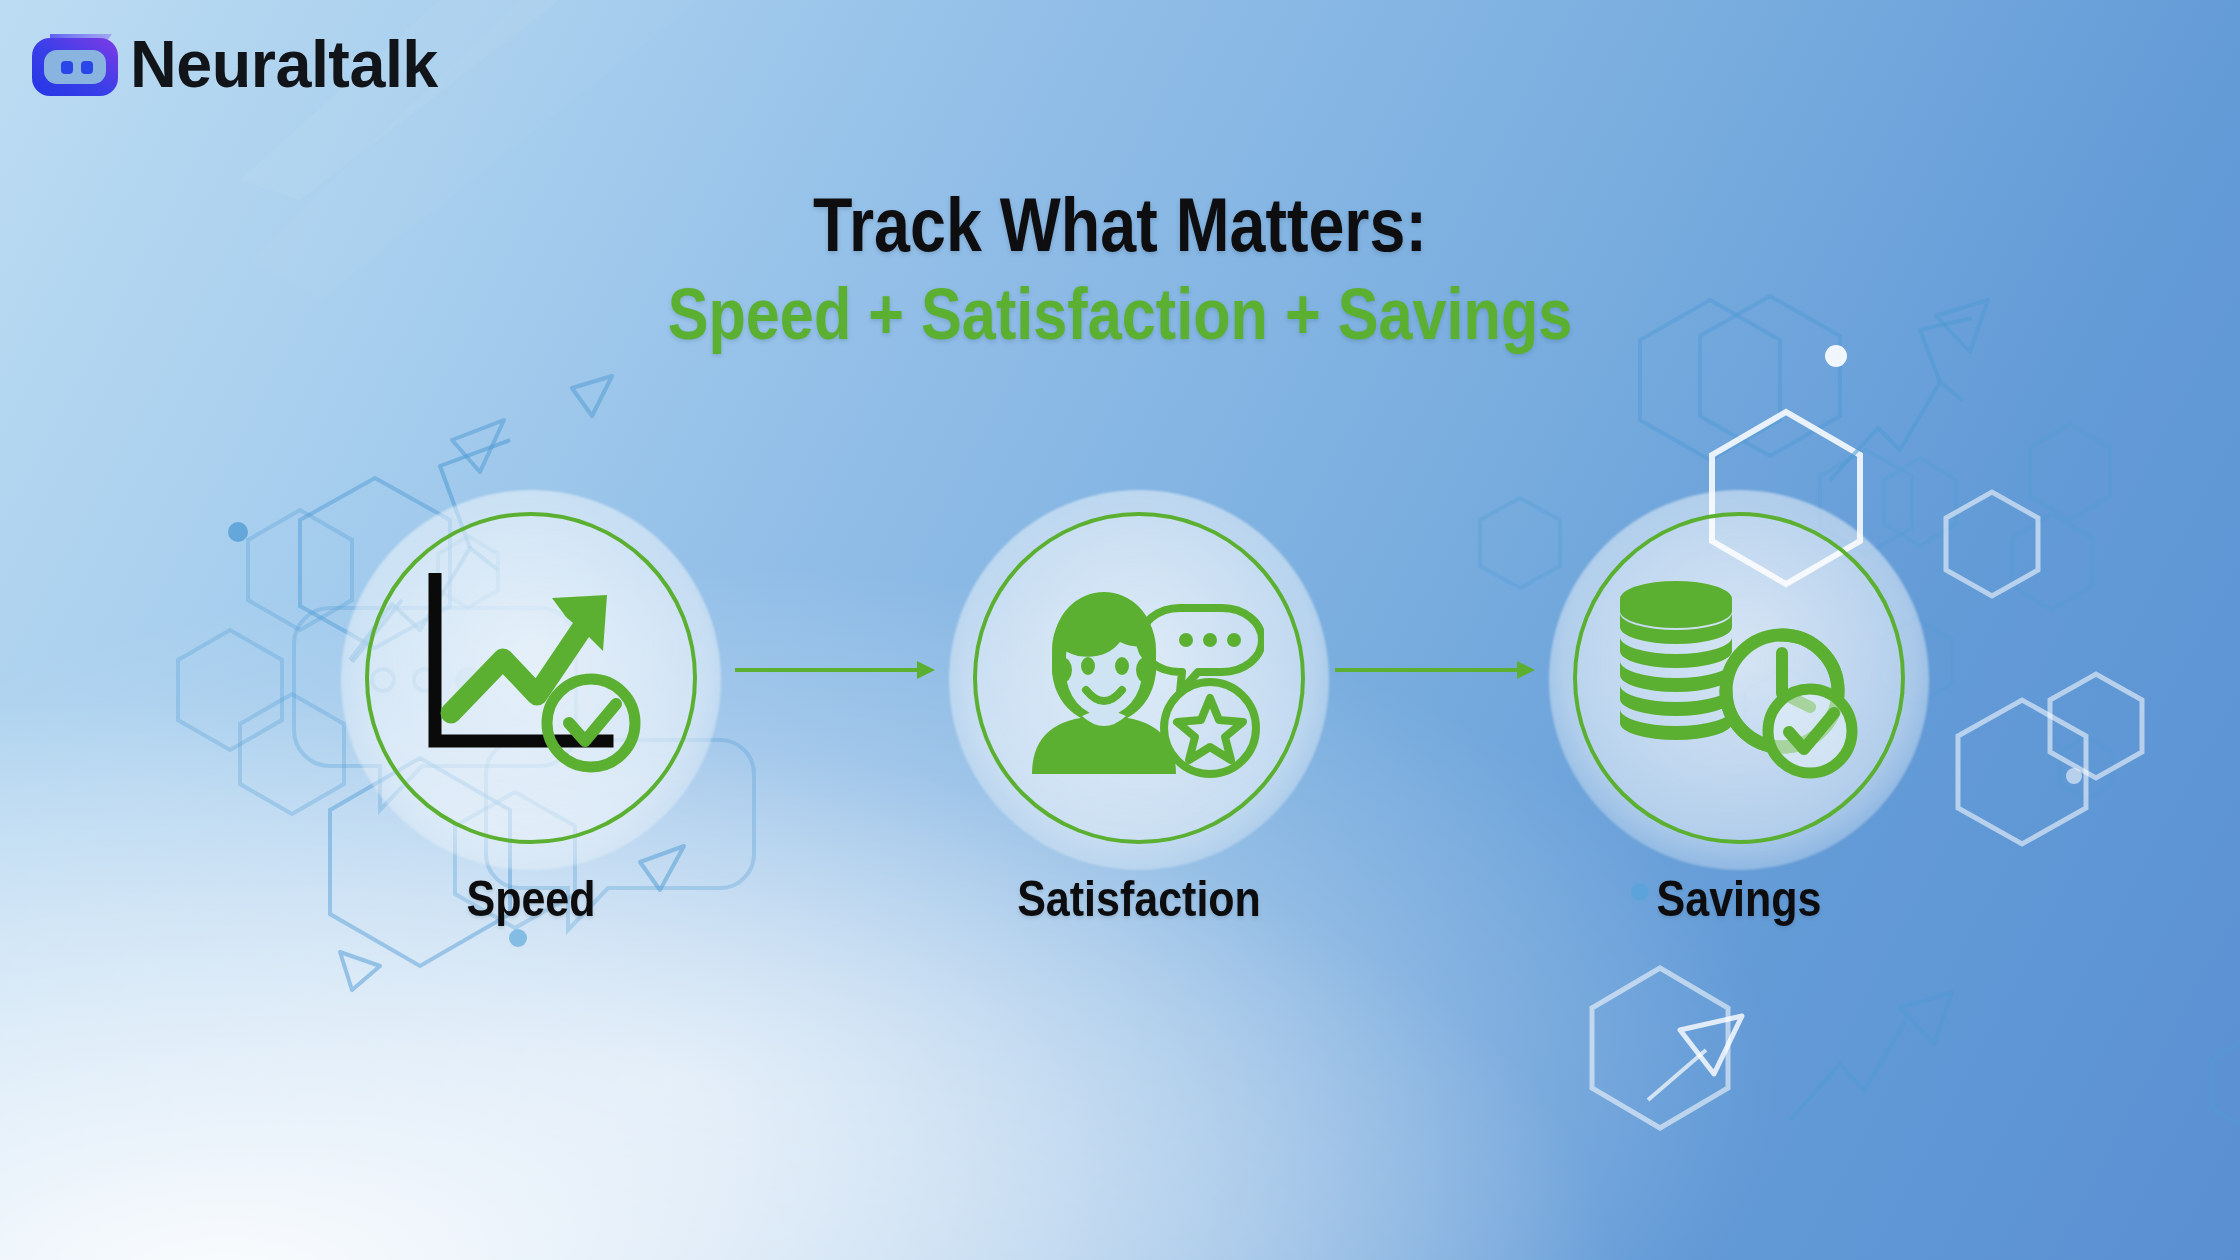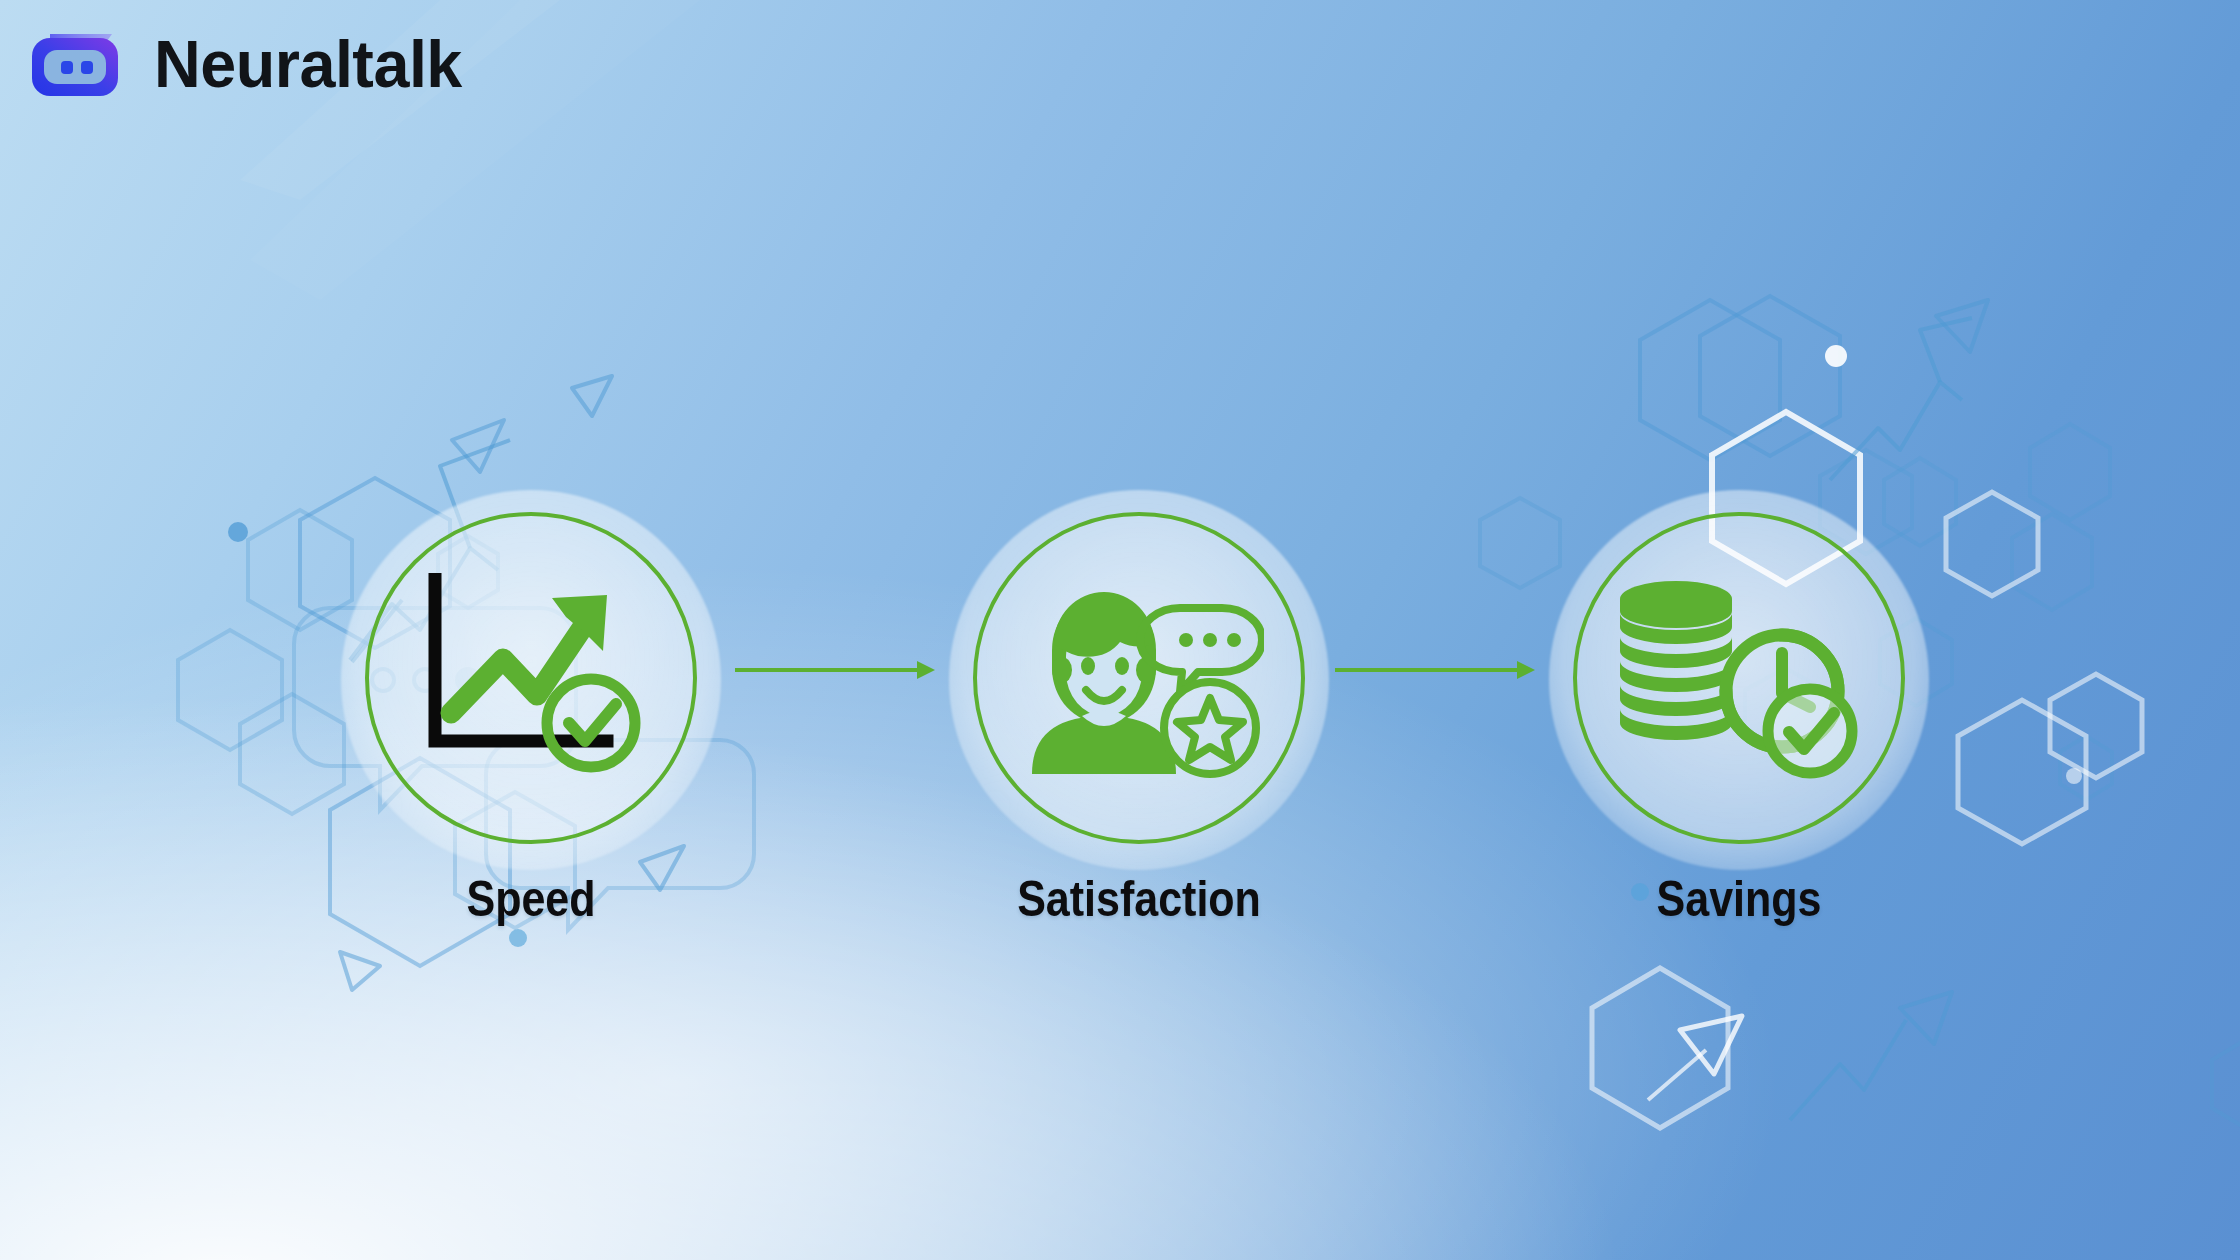--- a/index.html
+++ b/index.html
@@ -27,21 +27,21 @@
   }
   .bg-deco svg { display: block; width: 2240px; height: 1260px; }
 
   
   #logo {
     position: absolute;
     left: 28px;
     top: 28px;
     display: flex;
     align-items: center;
-    gap: 28px;
+    gap: 4px;
   }
   #logo-mark {
     width: 98px;
     height: 72px;
     position: relative;
   }
   .logo-wordmark {
     font-size: 66px;
     font-weight: 700;
     color: #111418;
@@ -264,20 +264,24 @@
         <path d="M22 6 h62 l-10 14 h-52 z" fill="url(#lgTab)"></path>
         <rect x="4" y="10" width="86" height="58" rx="18" fill="url(#lg)"></rect>
         <rect x="16" y="22" width="62" height="34" rx="13" fill="#8ab4e0"></rect>
         <rect x="33" y="33" width="12" height="13" rx="4" fill="#2a46e8"></rect>
         <rect x="53" y="33" width="12" height="13" rx="4" fill="#2a46e8"></rect>
       </svg>
     </div>
     <div class="logo-wordmark">Neuraltalk</div>
   </div>
 
+  <div id="headings">
+    <div id="title">Track What Matters:</div>
+    <div id="subtitle">Speed + Satisfaction + Savings</div>
+  </div>
 
   <div id="pillars">
 
     <div class="pillar" style="left:316px;">
       <div class="halo"></div>
       <div class="ring"></div>
       <div class="glyph">
         <svg width="240" height="210" viewBox="0 0 240 210" xmlns="http://www.w3.org/2000/svg">
 
           <path d="M24 6 L24 168 L196 168" fill="none" stroke="#0a0a0a" stroke-width="13" stroke-linecap="square"></path>

